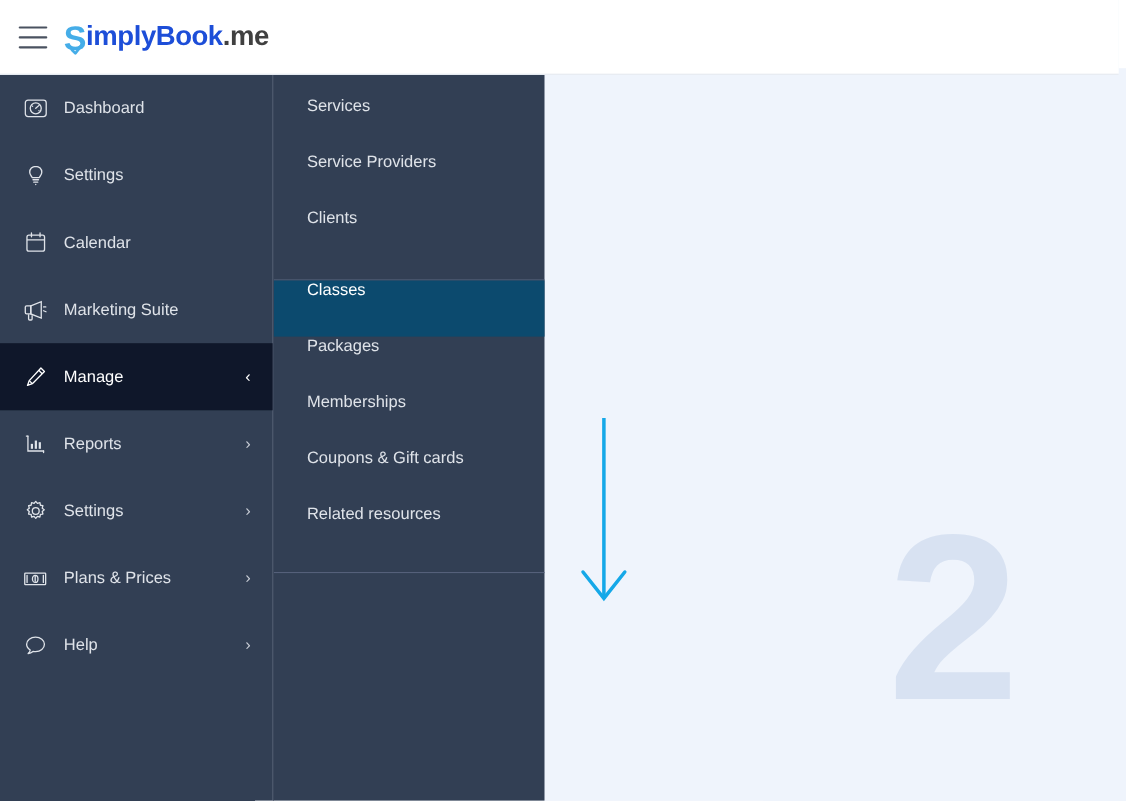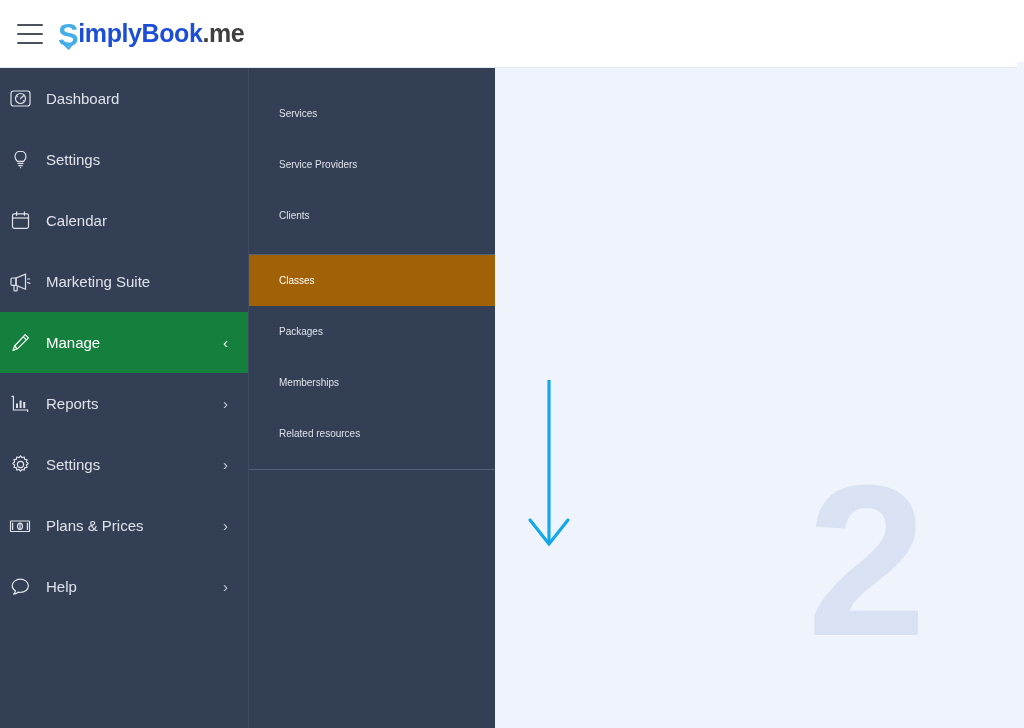--- a/index.html
+++ b/index.html
@@ -92,27 +92,27 @@
     width: 248px;
     height: 660px;
     background: #323f54;
     z-index: 5;
   }
   .nav-item {
     position: relative;
     display: flex;
     align-items: center;
     height: 61px;
-    padding-left: 8px;
+    padding-left: 20px;
     color: #dfe3e9;
     font-size: 15px;
     cursor: pointer;
   }
   .nav-item.active {
-    background: #15803d;
+    background: #0f172a;
     color: #ffffff;
   }
   .nav-icon {
     width: 24px;
     height: 24px;
     margin-right: 14px;
     display: flex;
     align-items: center;
     justify-content: center;
     flex: 0 0 24px;
@@ -133,29 +133,28 @@
     top: 68px; left: 248px;
     width: 247px;
     height: 660px;
     background: #323f54;
     border-left: 1px solid #3d4a5f;
     z-index: 5;
   }
   .sub-list { padding-top: 20px; }
   .sub-item {
     display: flex;
-    align-items: center;
     height: 51px;
     padding-left: 30px;
     color: #dfe3e9;
-    font-size: 10px;
+    font-size: 15px;
     cursor: pointer;
   }
   .sub-item.active {
-    background: #a16207;
+    background: #0c4a6e;
     color: #ffffff;
   }
   .sub-sep {
     height: 1px;
     background: #55607a;
     margin: 10px 0 8px 0;
   }
   .sub-sep.tight { margin: 13px 0 0 0; }
 
   
@@ -349,20 +348,23 @@
       <div class="sub-item active">
         <span>Classes</span>
       </div>
       <div class="sub-item">
         <span>Packages</span>
       </div>
       <div class="sub-item">
         <span>Memberships</span>
       </div>
       <div class="sub-item">
+        <span>Coupons &amp; Gift cards</span>
+      </div>
+      <div class="sub-item">
         <span>Related resources</span>
       </div>
     </div>
 
     <div class="sub-sep"></div>
   </nav>
 
   <main class="content">
 
     <svg class="arrow-annotation" viewBox="0 0 60 175">

